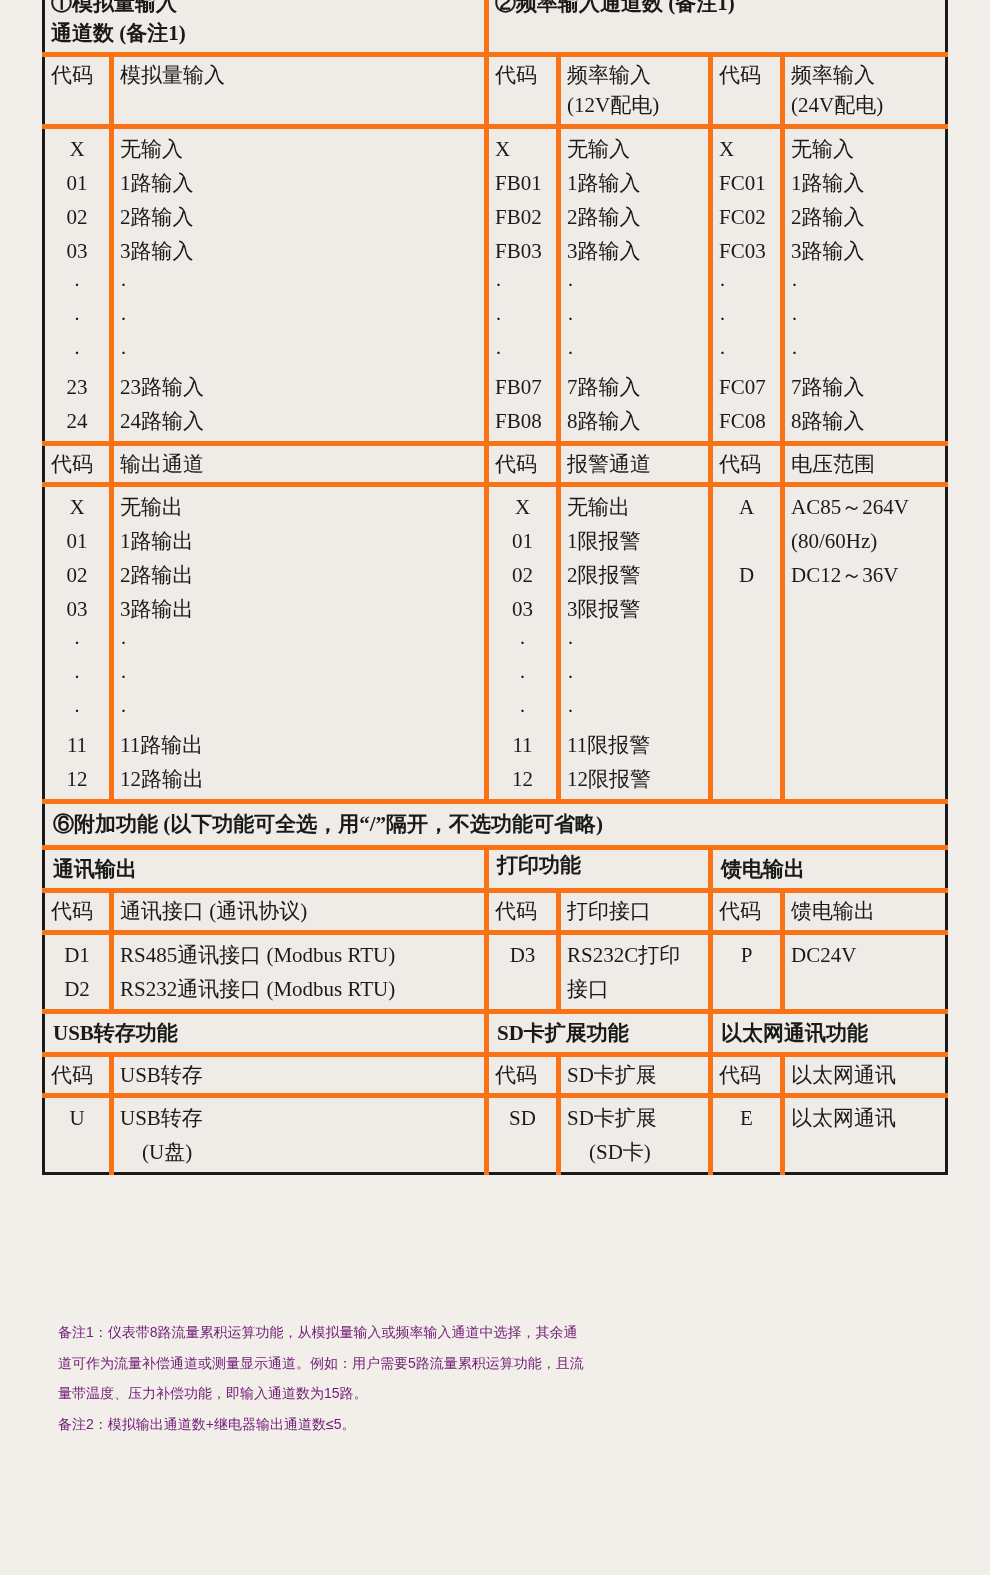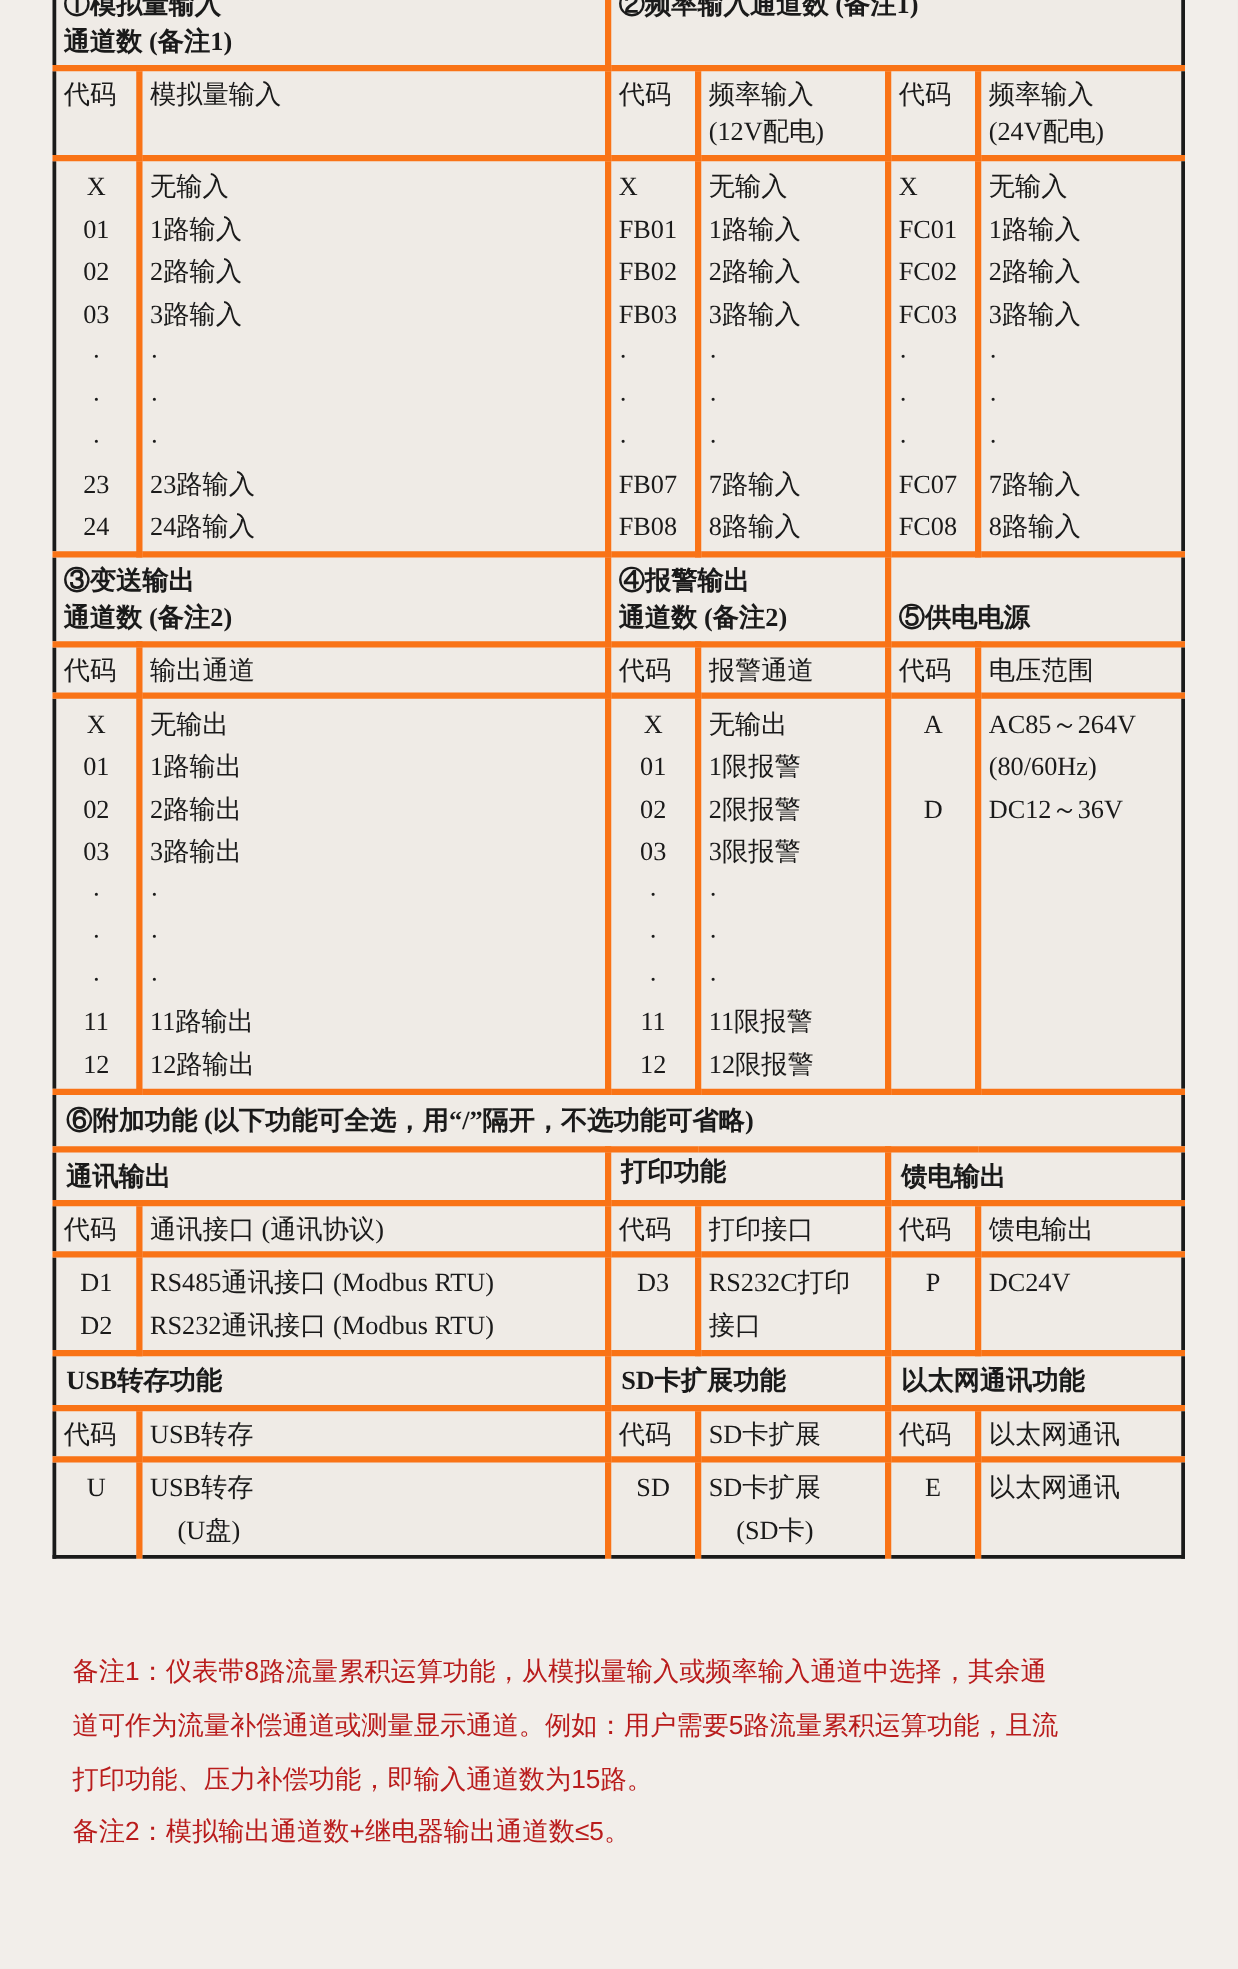--- a/index.html
+++ b/index.html
@@ -61,23 +61,23 @@
     white-space: nowrap;
     overflow: hidden;
   }
   .rowlist.ctr div { text-align: center; }
   .notes {
     position: absolute;
     left: 58px;
     top: 1320px;
     width: 890px;
     font-family: "Liberation Sans", "DejaVu Sans", sans-serif;
-    font-size: 21px;
+    font-size: 14px;
     line-height: 1.75;
-    color: #b91c1c;
+    color: #701a75;
   }
   .notes p {
     margin: 0 0 6px 0;
     text-indent: 0;
   }
 </style>
 </head>
 <body>
 
 <div class="page">
@@ -181,34 +181,20 @@
         <div>2路输入</div>
         <div>3路输入</div>
         <div>·</div>
         <div>·</div>
         <div>·</div>
         <div>7路输入</div>
         <div>8路输入</div>
       </td>
     </tr>
 
-    <tr>
-      <td class="hdr thickL thickT" colspan="2">
-        <div>③变送输出</div>
-        <div>通道数 (备注2)</div>
-      </td>
-      <td class="hdr thickT" colspan="2">
-        <div>④报警输出</div>
-        <div>通道数 (备注2)</div>
-      </td>
-      <td class="hdr thickT thickR" colspan="2">
-        <div>&nbsp;</div>
-        <div>⑤供电电源</div>
-      </td>
-    </tr>
 
     <tr>
       <td class="sub thickL">代码</td>
       <td class="sub">输出通道</td>
       <td class="sub">代码</td>
       <td class="sub">报警通道</td>
       <td class="sub">代码</td>
       <td class="sub thickR">电压范围</td>
     </tr>
 
@@ -355,17 +341,17 @@
         <div>以太网通讯</div>
         <div>&nbsp;</div>
       </td>
     </tr>
   </tbody>
     </table>
 
   <div class="notes">
     <p>备注1：仪表带8路流量累积运算功能，从模拟量输入或频率输入通道中选择，其余通</p>
     <p>道可作为流量补偿通道或测量显示通道。例如：用户需要5路流量累积运算功能，且流</p>
-    <p>打印功能、压力补偿功能，即输入通道数为15路。</p>
+    <p>量带温度、压力补偿功能，即输入通道数为15路。</p>
     <p>备注2：模拟输出通道数+继电器输出通道数≤5。</p>
   </div>
 
 </div>
 
 </body></html>

